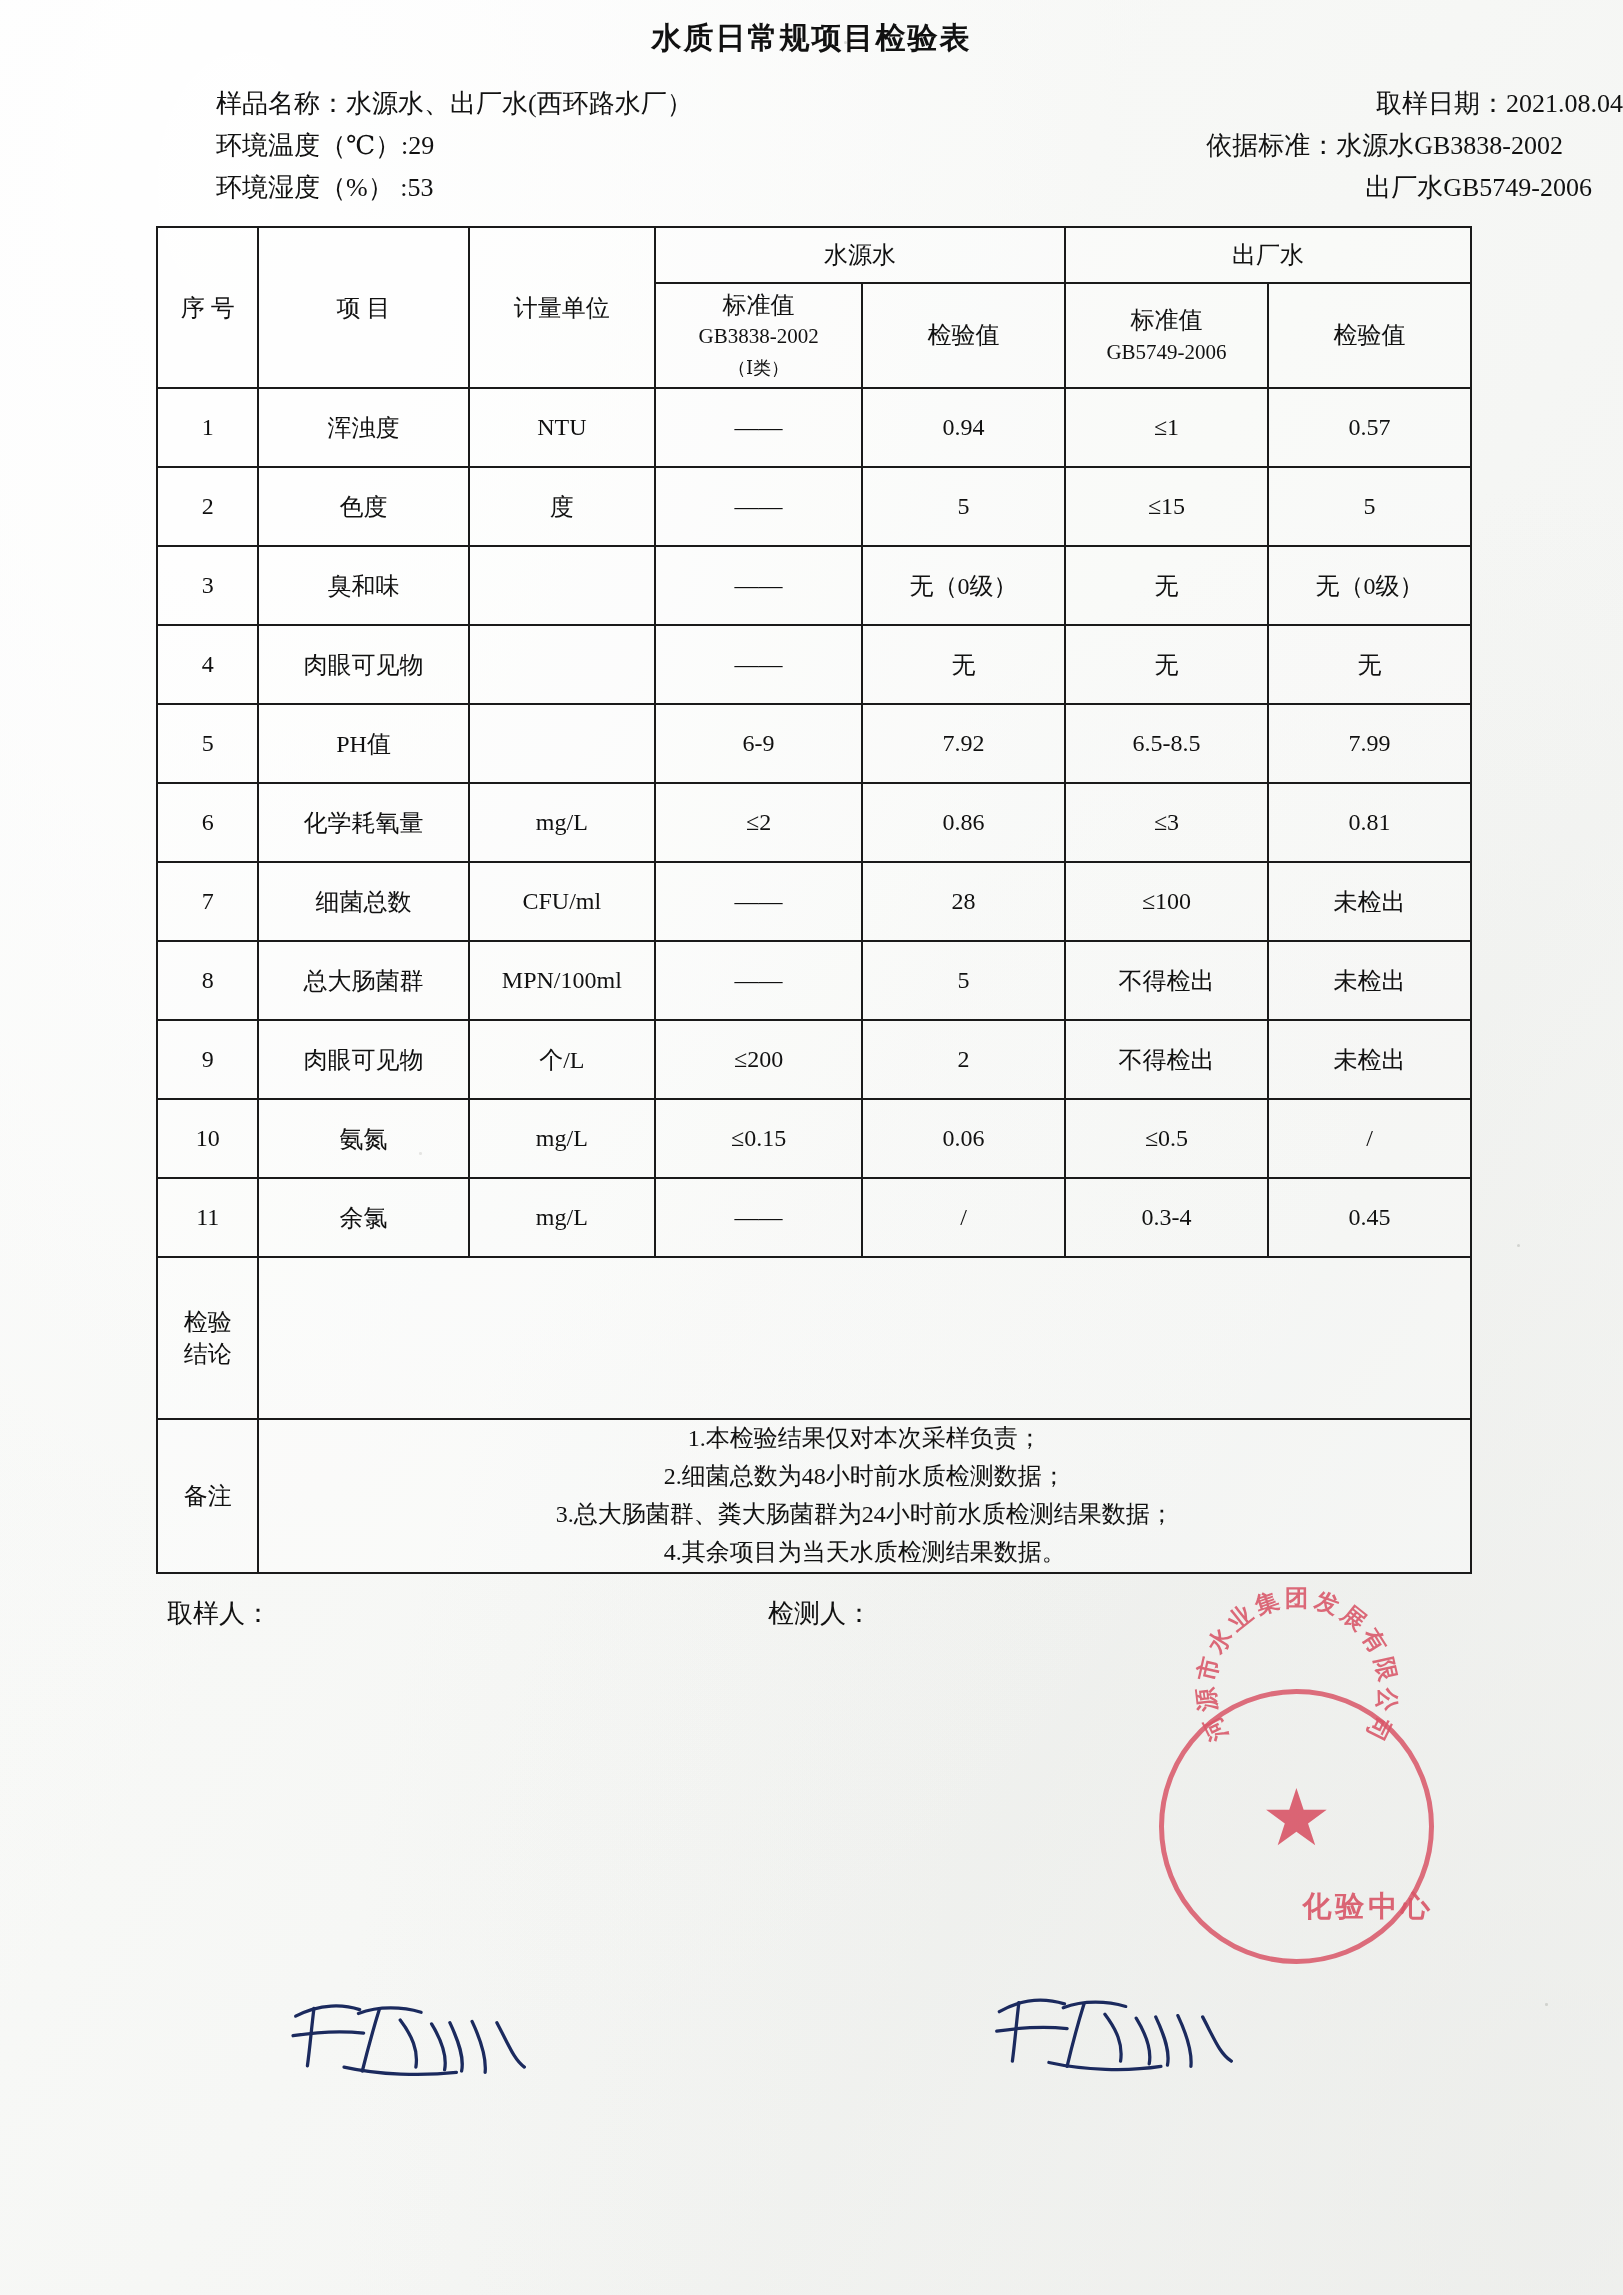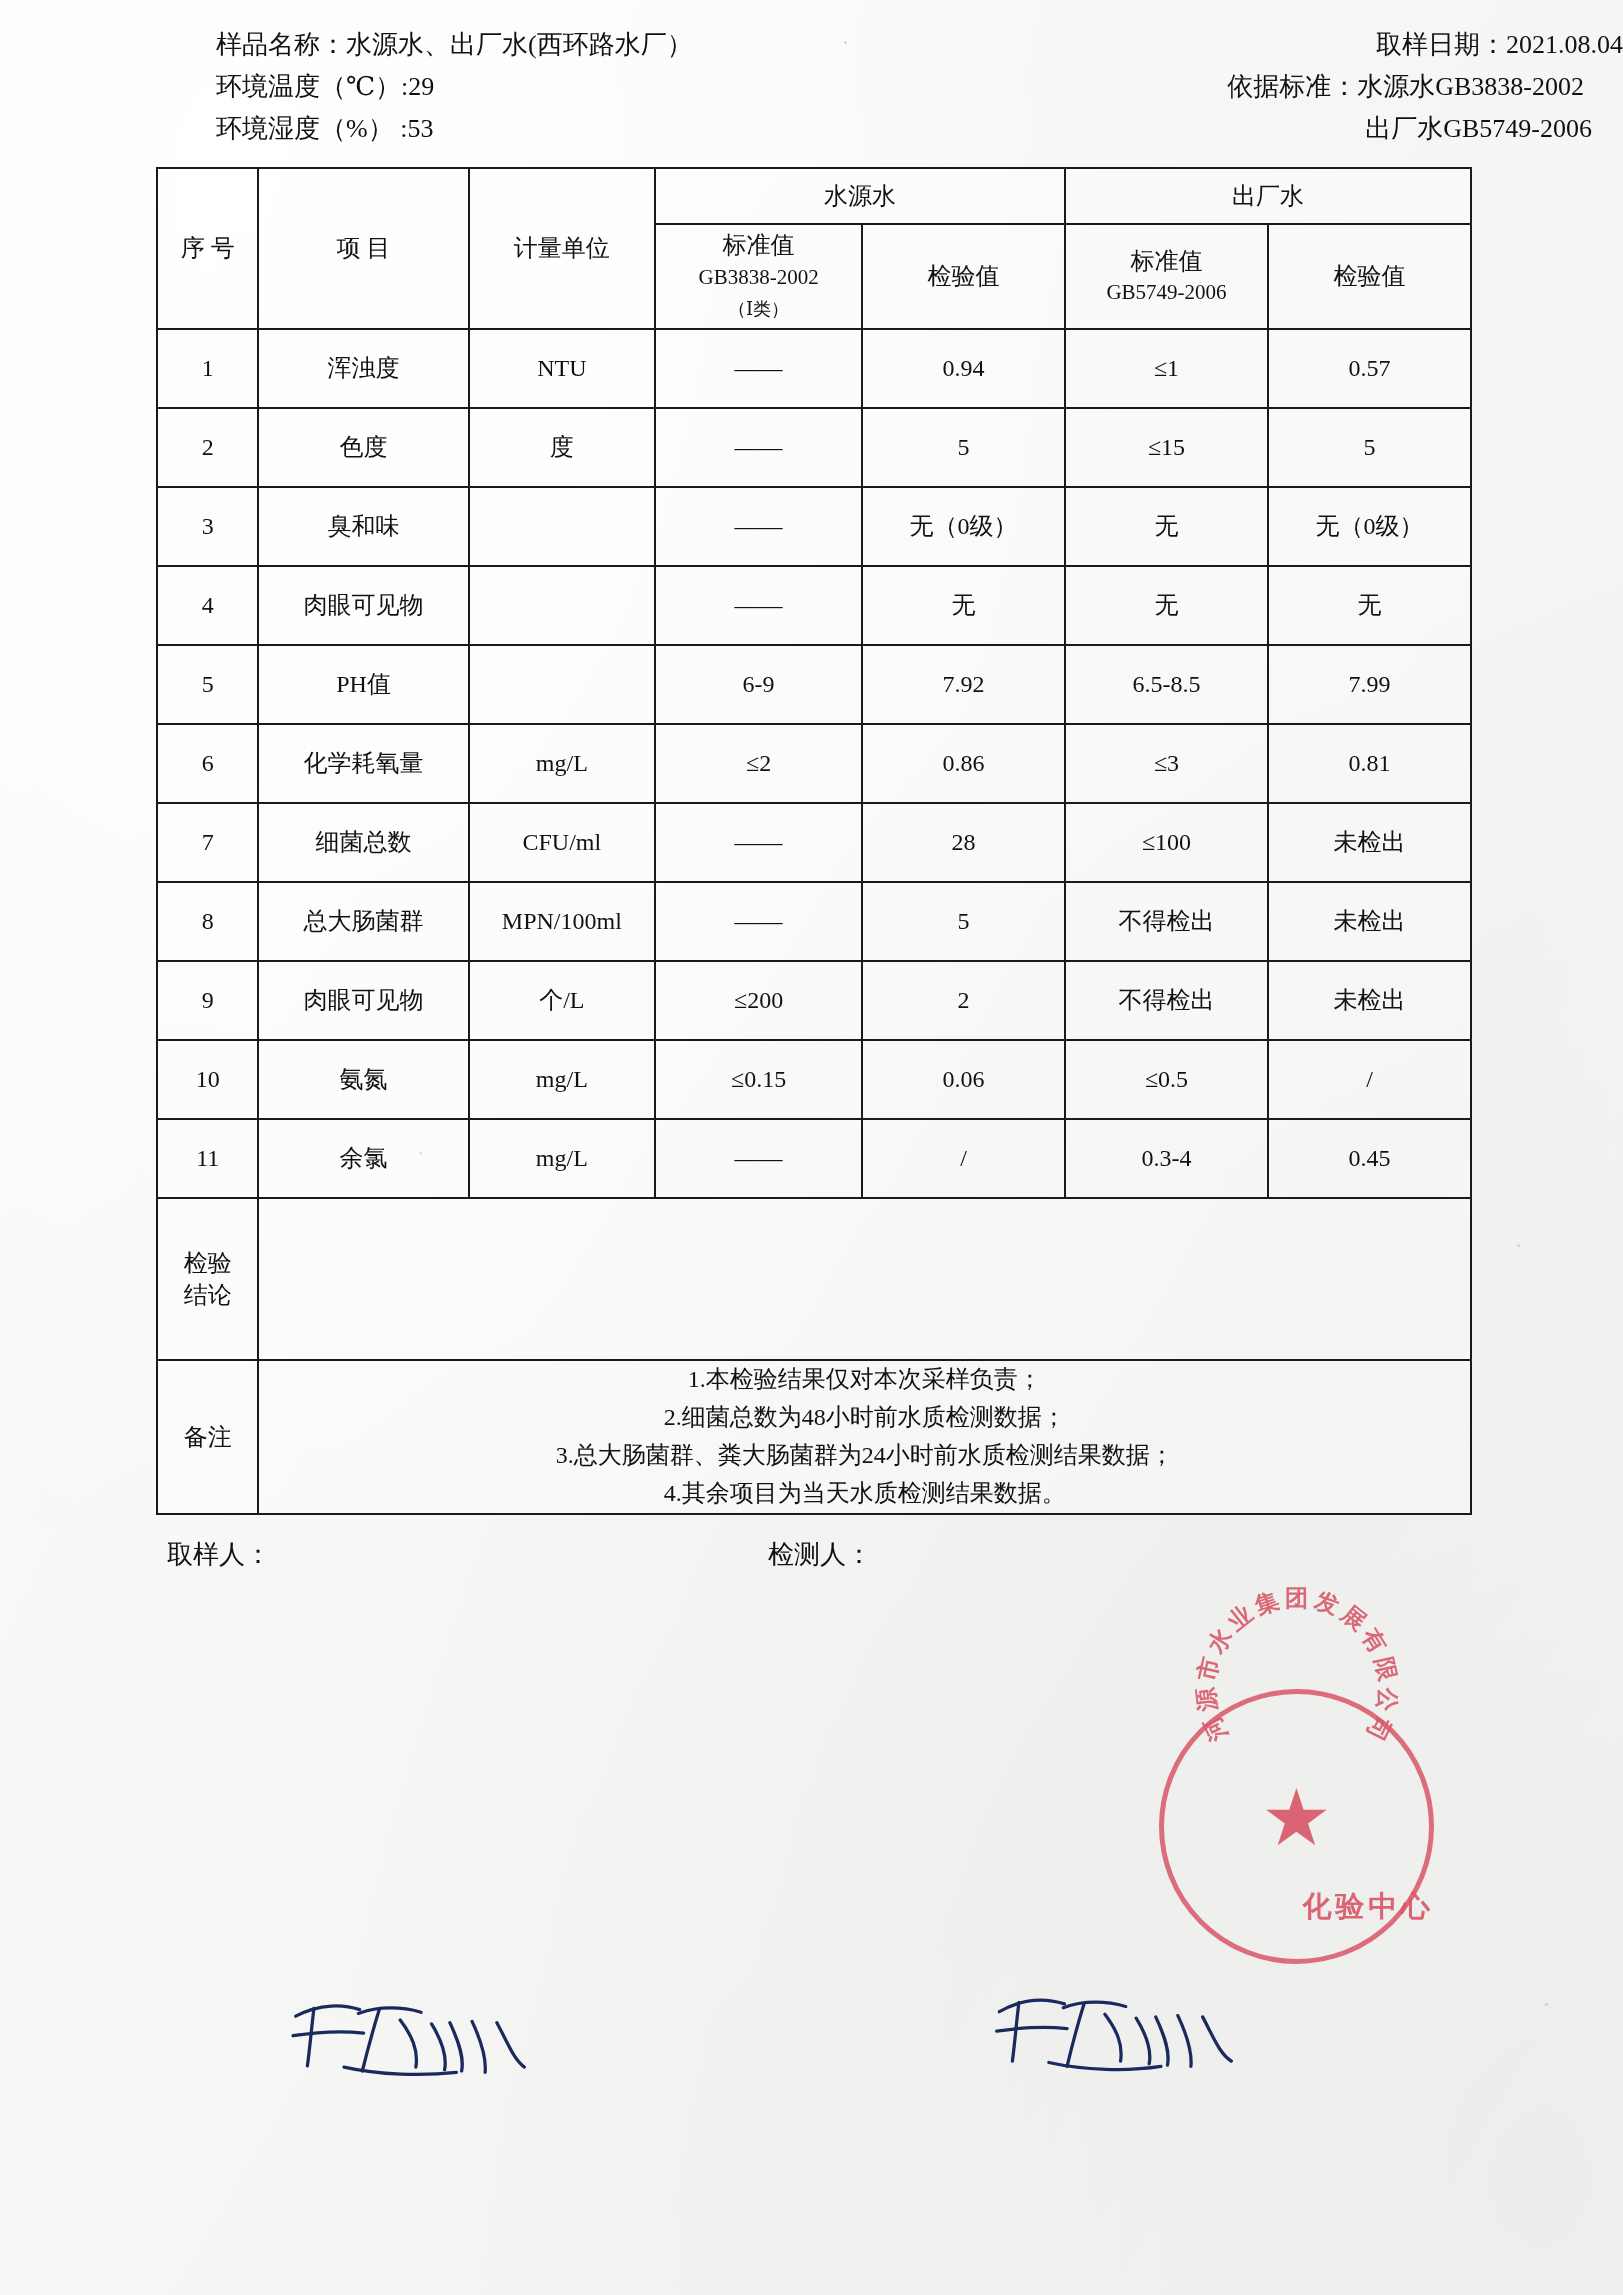--- a/index.html
+++ b/index.html
@@ -62,21 +62,21 @@
     padding-left: 216px;
     font-size: 26px;
     line-height: 1.62;
   }
   .meta-row {
     display: flex;
     align-items: baseline;
   }
   .meta-left { white-space: nowrap; }
   .meta-right { margin-left: auto; white-space: nowrap; }
-  .meta-row.r2 .meta-right { margin-right: 39px; text-align: right; }
+  .meta-row.r2 .meta-right { margin-right: 60px; text-align: right; }
   .meta-row.r3 .meta-right { margin-right: 31px; }
 
   table.report {
     border-collapse: collapse;
     margin: 17px 0 0 156px;
     width: 1316px;
     table-layout: fixed;
     background: rgba(255,255,255,0.35);
   }
   table.report td, table.report th {
@@ -192,20 +192,21 @@
 
 <div class="page">
   <div class="paper-shade"></div>
   <span class="speck" style="left:844px; top:41px;"></span>
   <span class="speck" style="left:1517px; top:1244px;"></span>
   <span class="speck" style="left:419px; top:1152px; width:2.6px; height:2.6px;"></span>
   <span class="speck" style="left:1545px; top:2003px; width:2.6px; height:2.6px;"></span>
 
   <div class="content">
 
+    <div class="title-sub">水质日常规项目检验表</div>
 
     <div class="meta">
       <div class="meta-row r1">
         <span class="meta-left">样品名称：水源水、出厂水(西环路水厂）</span>
         <span class="meta-right">取样日期：2021.08.04</span>
       </div>
       <div class="meta-row r2">
         <span class="meta-left">环境温度（℃）:29</span>
         <span class="meta-right">依据标准：水源水GB3838-2002</span>
       </div>

